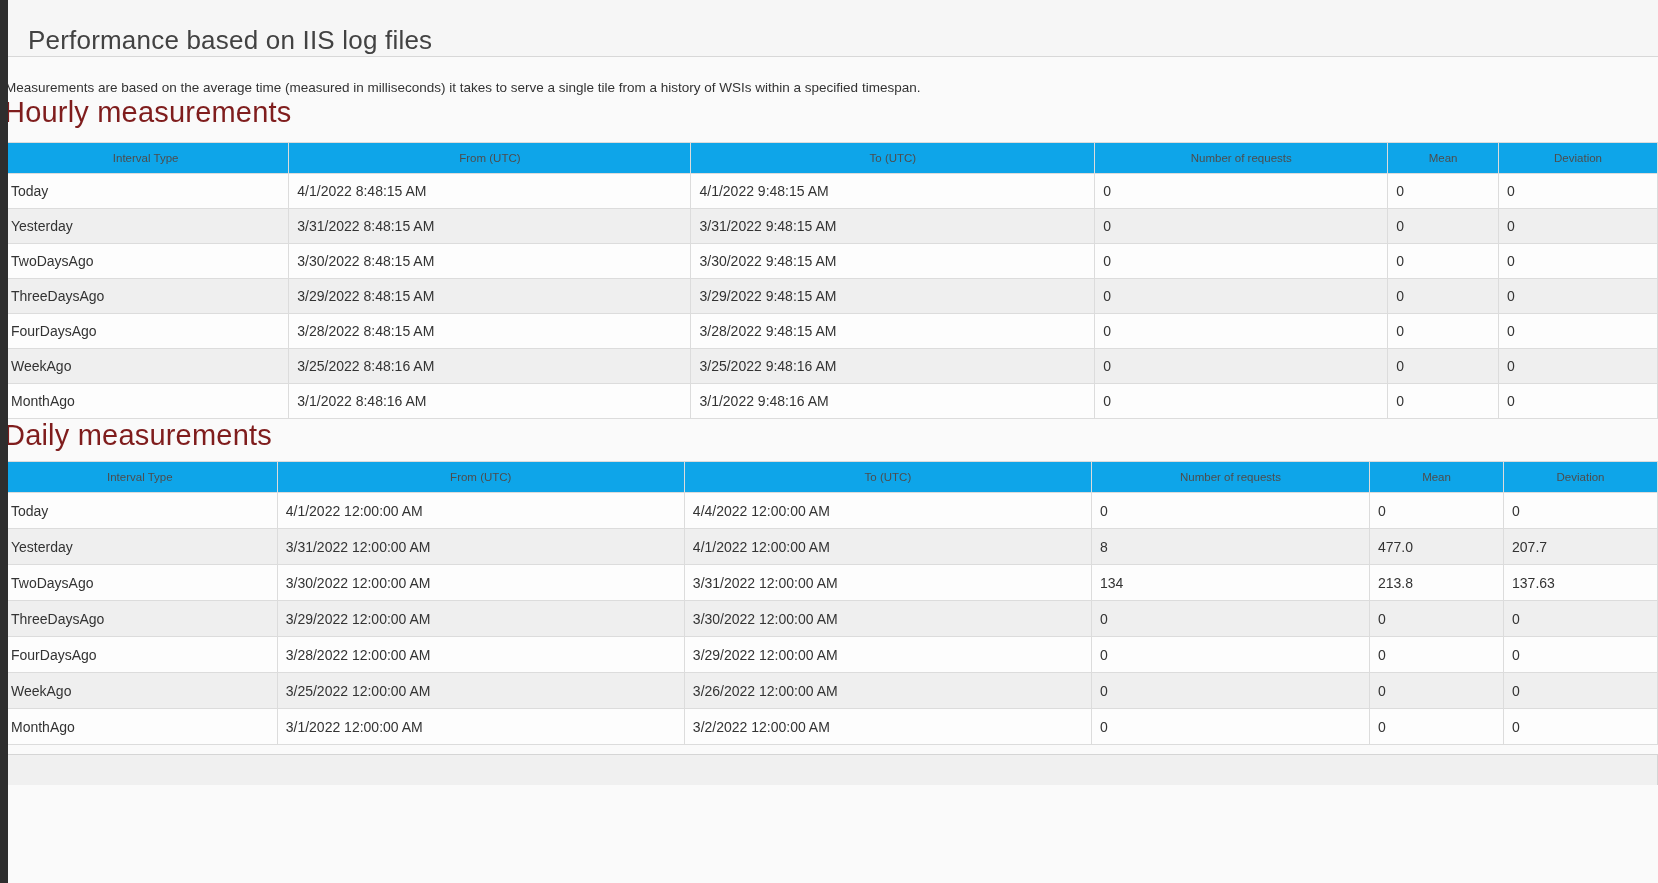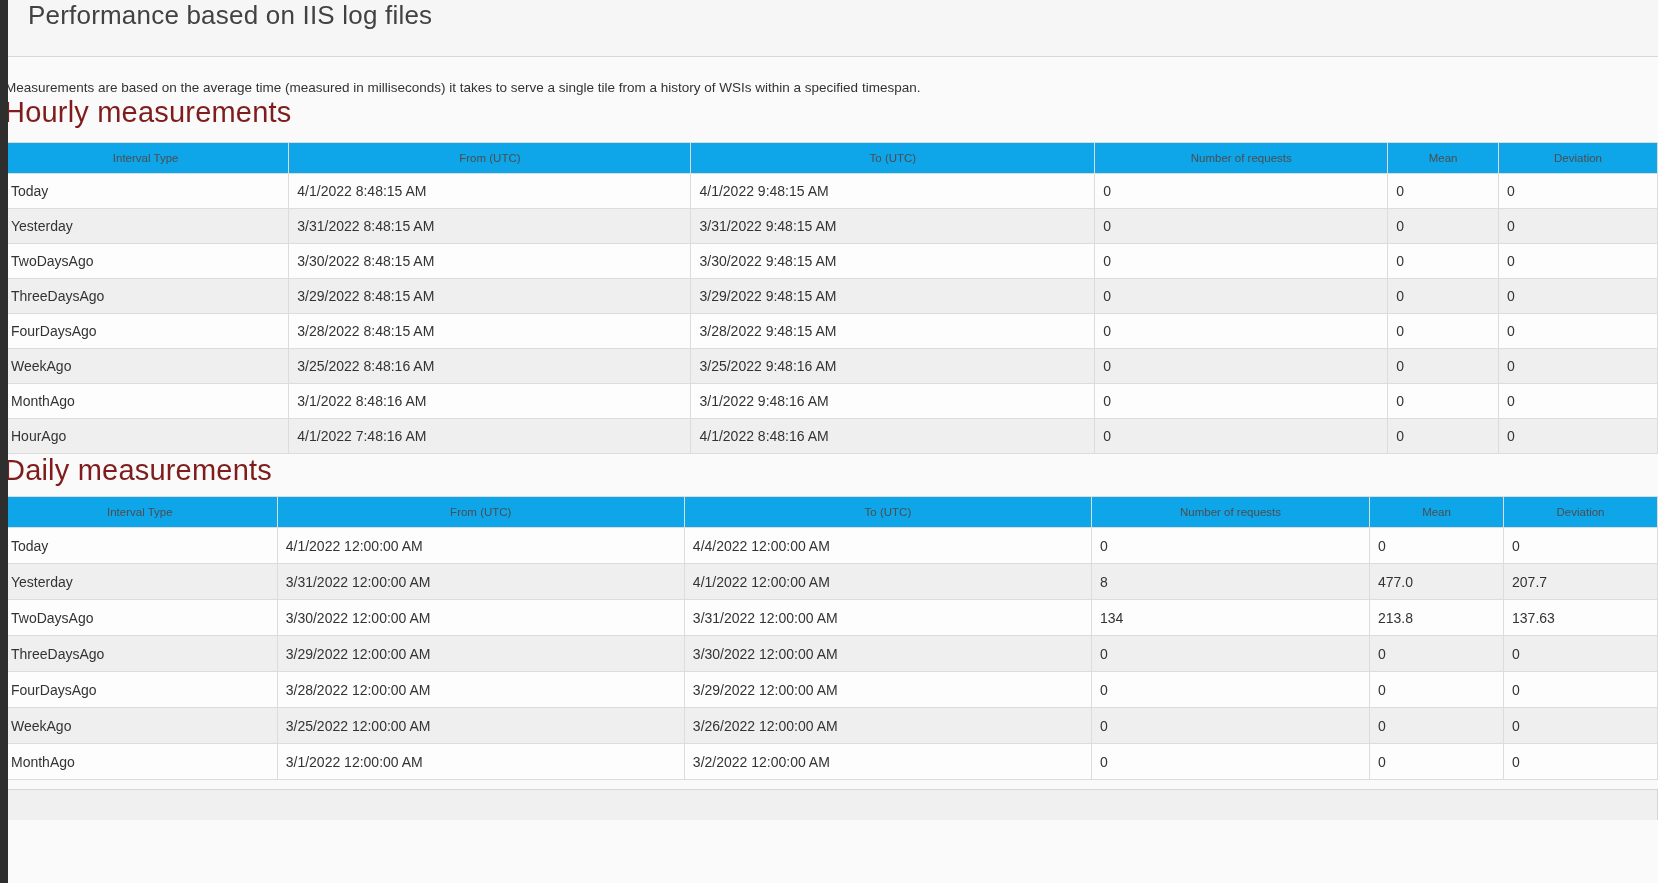--- a/index.html
+++ b/index.html
@@ -10,21 +10,21 @@
   }
   
   .left-strip{
     position:absolute;left:0;top:0;width:8px;height:883px;
     background:#2e2e2e;z-index:5;
   }
   
   .titlebar{
     margin-left:8px;height:56px;background:#f6f6f6;
     border-bottom:1px solid #d8d8d8;
-    display:flex;align-items:flex-start;
+    display:flex;align-items:flex-end;
   }
   .titlebar .page-title{
     font-size:26px;color:#424242;padding-left:20px;
     letter-spacing:.2px;
   }
   .content{margin-left:2px;}
   .description{
     font-size:13.5px;color:#333;
     padding:23px 10px 0 3px;line-height:16px;
   }
@@ -153,28 +153,20 @@
             <td>0</td>
           </tr>
           <tr>
             <td>MonthAgo</td>
             <td>3/1/2022 8:48:16 AM</td>
             <td>3/1/2022 9:48:16 AM</td>
             <td>0</td>
             <td>0</td>
             <td>0</td>
           </tr>
-          <tr>
-            <td>HourAgo</td>
-            <td>4/1/2022 7:48:16 AM</td>
-            <td>4/1/2022 8:48:16 AM</td>
-            <td>0</td>
-            <td>0</td>
-            <td>0</td>
-          </tr>
         </tbody>
     </table>
   </div>
 
   <h1 class="section-heading heading-daily">Daily measurements</h1>
 
   <div class="tbl-wrap-daily">
     <table class="tbl-daily">
       <colgroup>
         <col class="c1">

